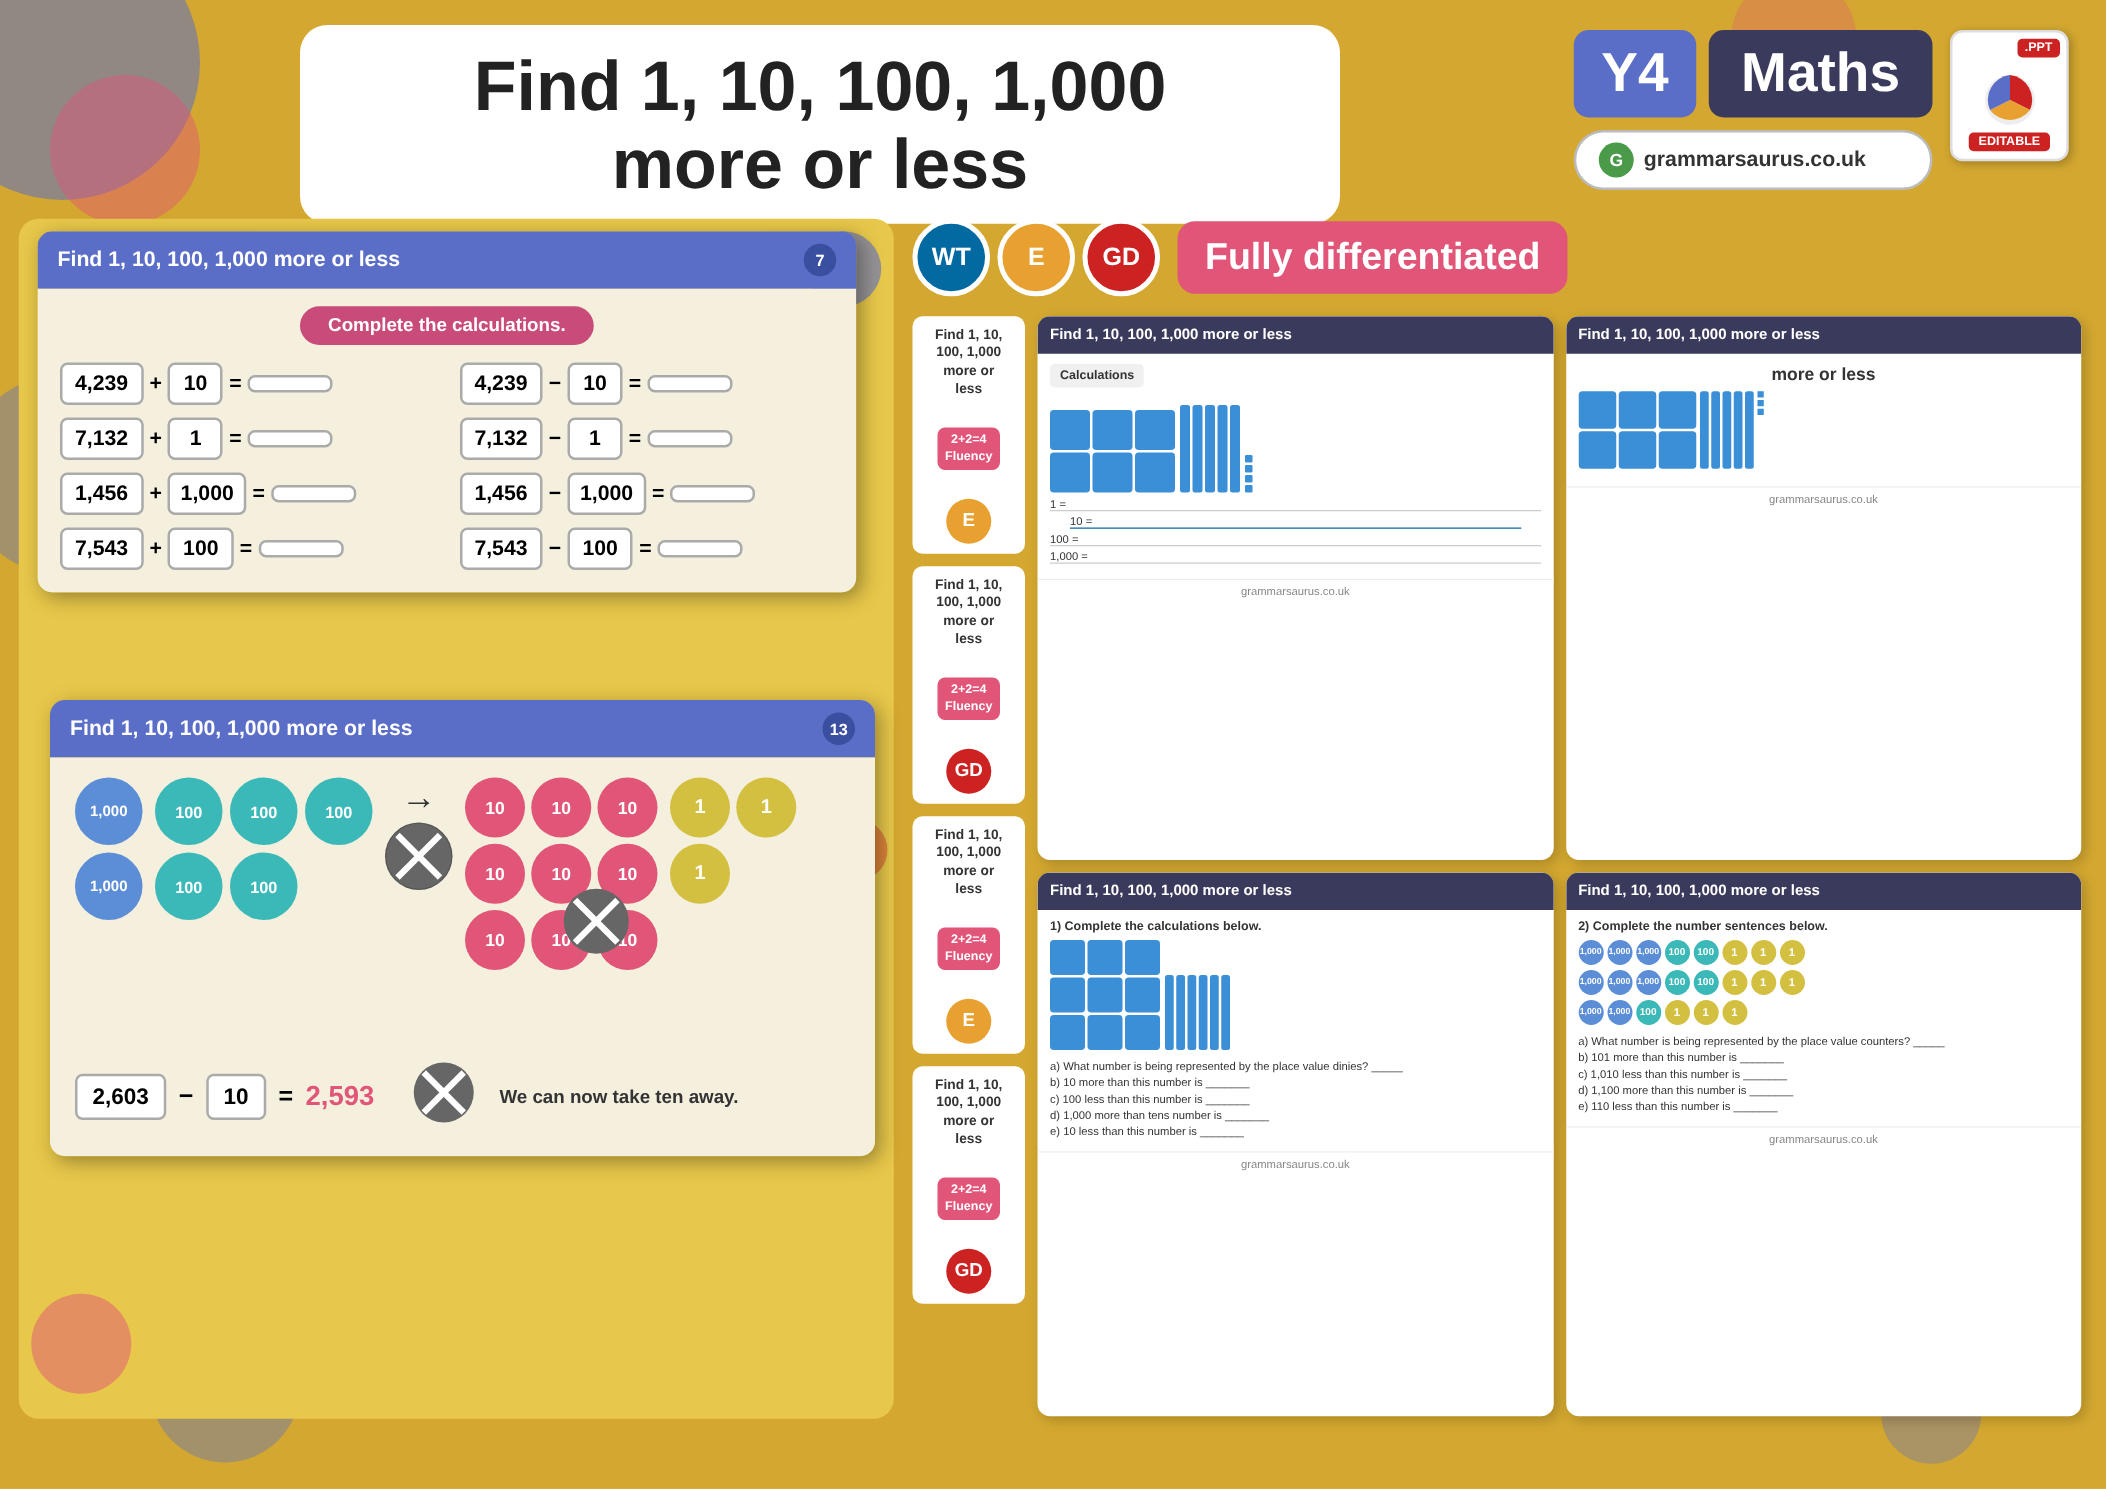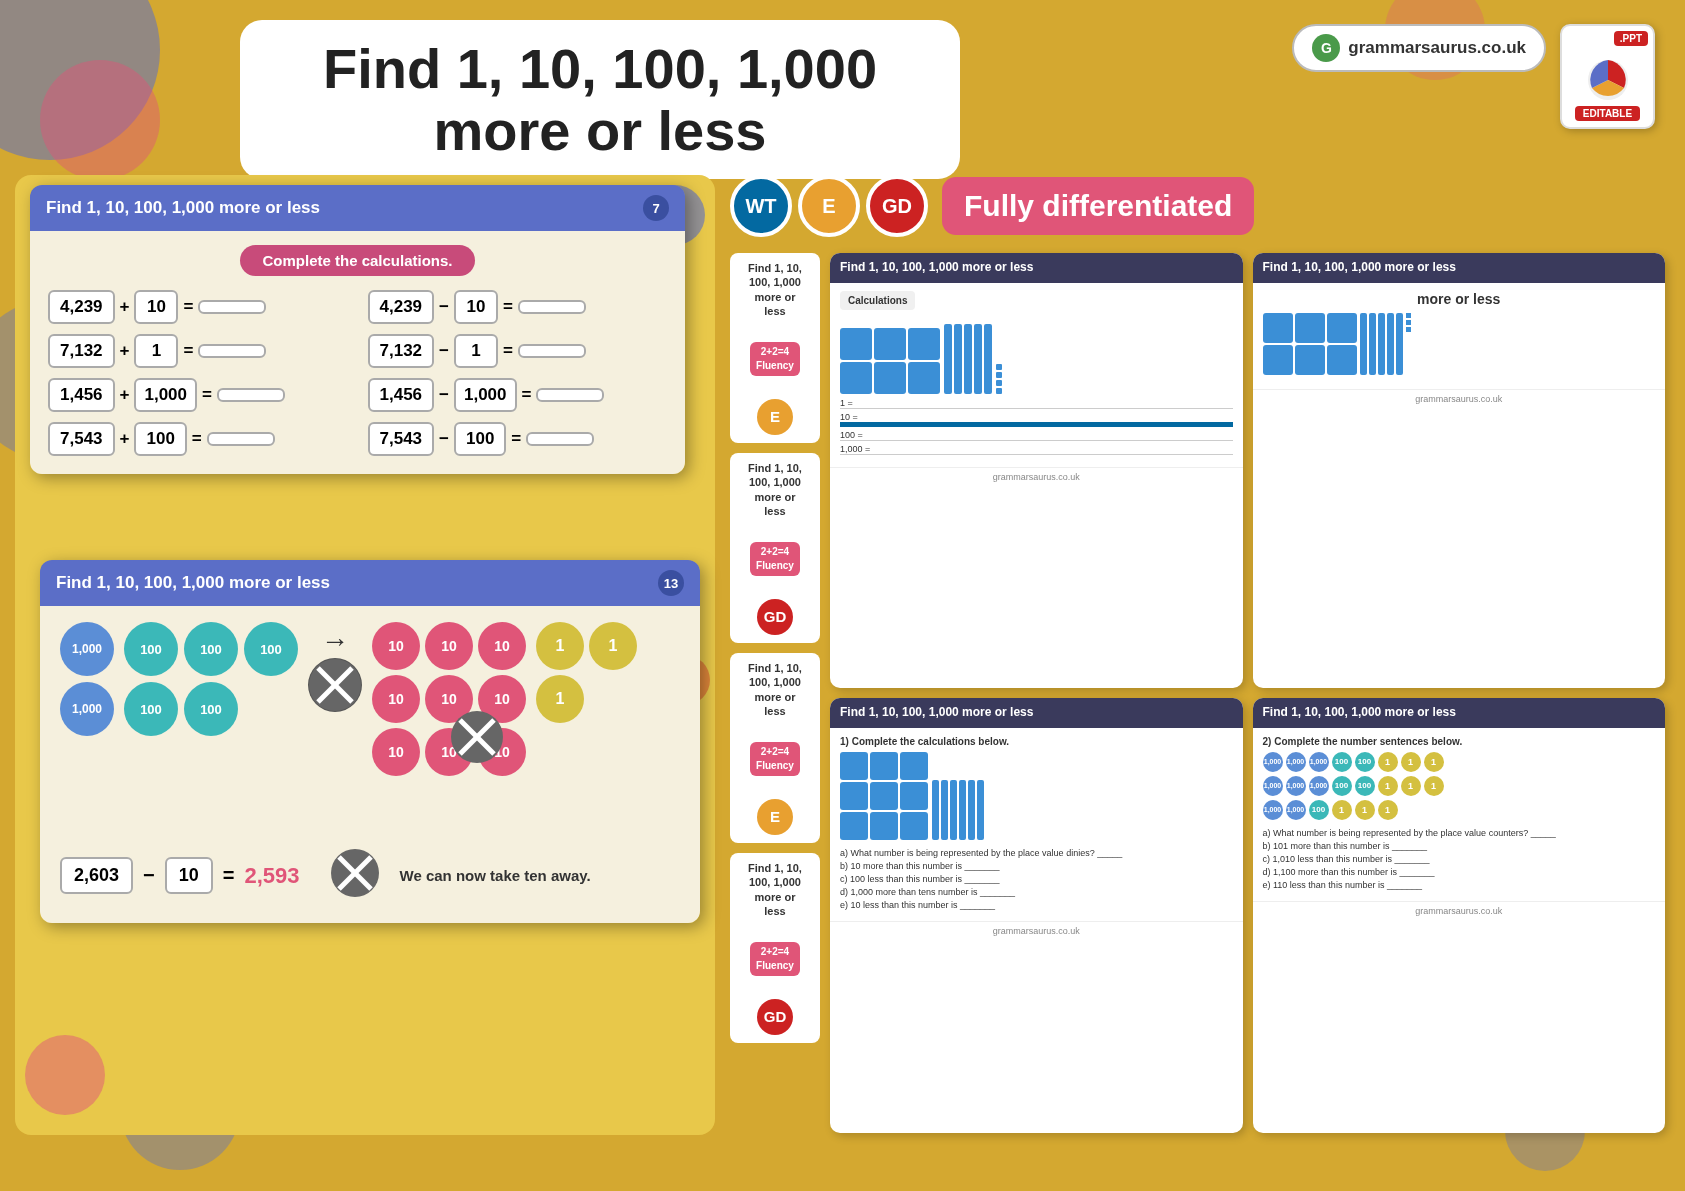--- a/index.html
+++ b/index.html
@@ -29,30 +29,38 @@
 
   <div style="position:absolute;top:-60px;left:-60px;width:220px;height:220px;background:#5b6ec7;border-radius:50%;opacity:0.55;"></div>
   <div style="position:absolute;top:60px;left:40px;width:120px;height:120px;background:#e05578;border-radius:50%;opacity:0.45;"></div>
   <div style="position:absolute;top:300px;left:-30px;width:160px;height:160px;background:#5b6ec7;border-radius:50%;opacity:0.4;"></div>
   <div style="position:absolute;top:900px;left:20px;width:180px;height:180px;background:#cc2222;border-radius:50%;opacity:0.35;"></div>
   <div style="position:absolute;top:1050px;left:120px;width:120px;height:120px;background:#5b6ec7;border-radius:50%;opacity:0.4;"></div>
   <div style="position:absolute;top:-20px;right:200px;width:100px;height:100px;background:#e05578;border-radius:50%;opacity:0.3;"></div>
   <div style="position:absolute;bottom:20px;right:100px;width:80px;height:80px;background:#5b6ec7;border-radius:50%;opacity:0.35;"></div>
 
 
-  <div style="position:absolute;top:20px;left:240px;background:white;border-radius:22px;padding:18px 40px;width:720px;text-align:center;">
+  <div style="position:absolute;top:20px;left:240px;background:white;border-radius:22px;padding:18px 40px;width:832px;text-align:center;">
     <div style="font-size:56px;font-weight:900;color:#222;line-height:1.1;">
       <span>Find 1, 10, 100, 1,000</span><br>
       <span>more or less</span>
     </div>
   </div>
 
   <div style="position:absolute;top:24px;right:30px;display:flex;flex-direction:row;align-items:flex-start;gap:14px;">
 
     <div style="display:flex;flex-direction:column;gap:10px;">
+      <div style="display:flex;gap:10px;align-items:center;">
+        <div style="background:#5b6ec7;color:white;font-size:44px;font-weight:900;padding:10px 22px;border-radius:12px;">
+          <span>Y4</span>
+        </div>
+        <div style="background:#3a3a5c;color:white;font-size:44px;font-weight:900;padding:10px 26px;border-radius:12px;">
+          <span>Maths</span>
+        </div>
+      </div>
 
       <div style="background:white;border:2px solid #bbb;border-radius:30px;padding:8px 18px;display:flex;align-items:center;gap:8px;font-size:17px;font-weight:bold;color:#333;">
         <div style="width:28px;height:28px;border-radius:50%;background:#4a9a4a;display:flex;align-items:center;justify-content:center;color:white;font-size:14px;font-weight:900;">G</div>
         <span>grammarsaurus.co.uk</span>
       </div>
     </div>
 
     <div style="display:flex;flex-direction:column;align-items:center;">
       <div style="width:95px;height:105px;background:white;border-radius:10px;border:2px solid #ddd;position:relative;display:flex;flex-direction:column;align-items:center;justify-content:center;box-shadow:2px 2px 8px rgba(0,0,0,0.25);">
         <div style="position:absolute;top:5px;right:5px;background:#cc2222;color:white;font-size:10px;font-weight:900;padding:2px 6px;border-radius:4px;">
@@ -343,21 +351,21 @@
 
               <div style="display:flex;flex-direction:column;gap:2px;">
                 <div style="width:6px;height:6px;background:#3b8fd6;border-radius:1px;"></div>
                 <div style="width:6px;height:6px;background:#3b8fd6;border-radius:1px;"></div>
                 <div style="width:6px;height:6px;background:#3b8fd6;border-radius:1px;"></div>
                 <div style="width:6px;height:6px;background:#3b8fd6;border-radius:1px;"></div>
               </div>
             </div>
             <div style="font-size:9px;color:#333;margin-bottom:4px;">
               <div style="border-bottom:1px solid #ccc;margin:3px 0;font-size:9px;">1 =</div>
-              <div style="border-bottom:5px solid #0369a1;margin:3px 0;font-size:9px;">10 =</div>
+              <div style="border-bottom:1px solid #0369a1;margin:3px 16px;font-size:9px;">10 =</div>
               <div style="border-bottom:1px solid #ccc;margin:3px 0;font-size:9px;">100 =</div>
               <div style="border-bottom:1px solid #ccc;margin:3px 0;font-size:9px;">1,000 =</div>
             </div>
           </div>
           <div style="padding:4px 10px 6px;font-size:9px;color:#888;text-align:center;border-top:1px solid #eee;">grammarsaurus.co.uk</div>
         </div>
 
         <div style="background:white;border-radius:10px;overflow:hidden;box-shadow:3px 3px 10px rgba(0,0,0,0.2);flex:1;">
           <div style="background:#3a3a5c;color:white;font-size:12px;font-weight:900;padding:7px 10px;line-height:1.3;">Find 1, 10, 100, 1,000 more or less</div>
           <div style="padding:8px 10px;font-size:10px;color:#333;">

